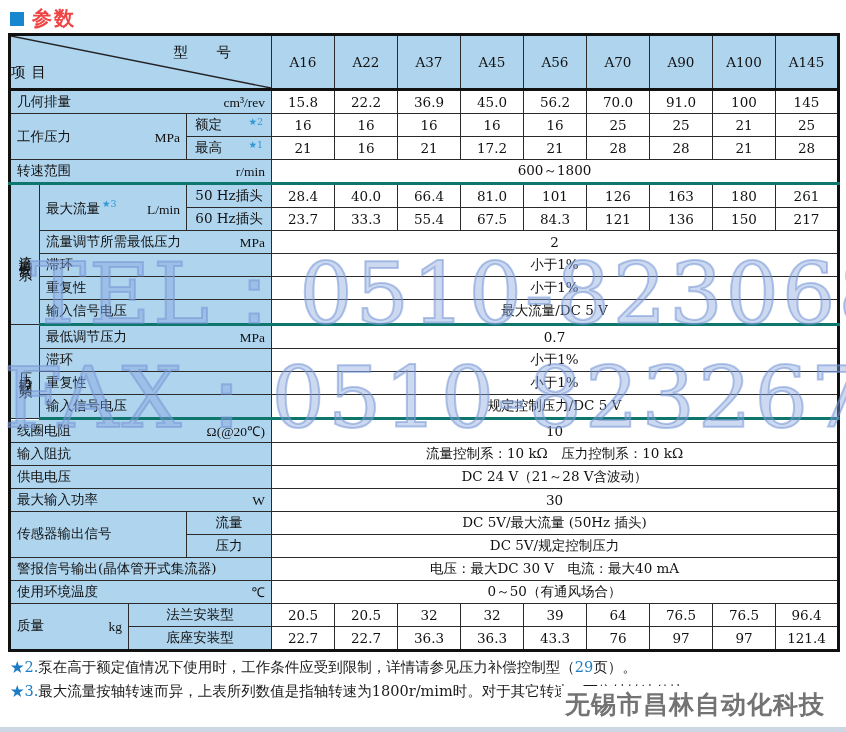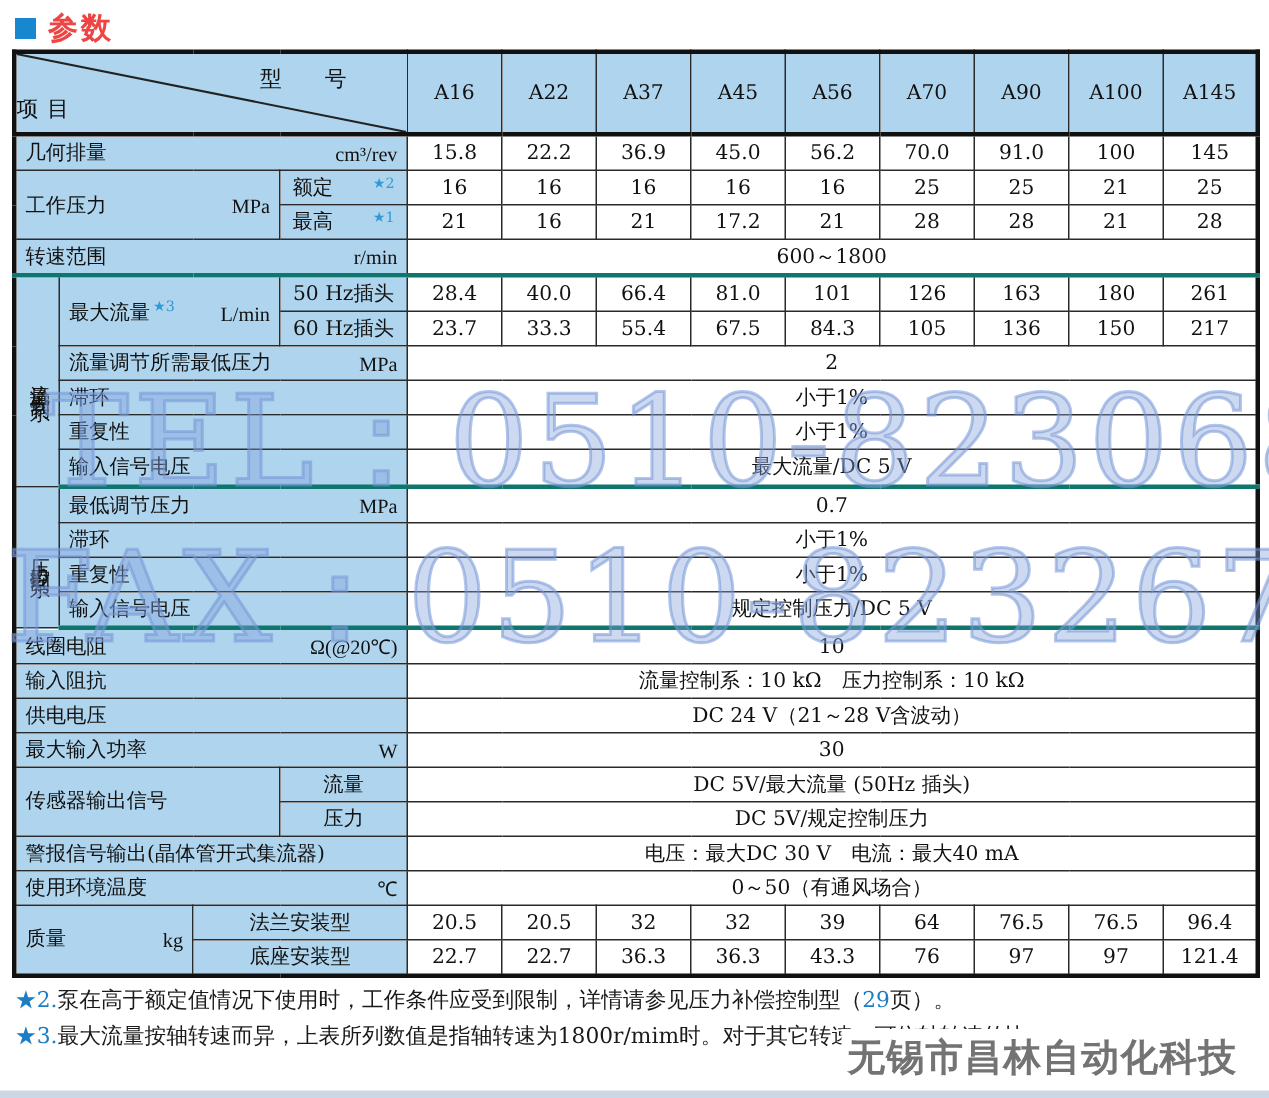--- a/index.html
+++ b/index.html
@@ -181,21 +181,21 @@
           <td class="D">180</td>
           <td class="D">261</td>
         </tr>
         <tr>
           <td class="S">60 Hz插头</td>
           <td class="D">23.7</td>
           <td class="D">33.3</td>
           <td class="D">55.4</td>
           <td class="D">67.5</td>
           <td class="D">84.3</td>
-          <td class="D">105</td>
+          <td class="D">121</td>
           <td class="D">136</td>
           <td class="D">150</td>
           <td class="D">217</td>
         </tr>
         <tr>
           <td colspan="3" class="L">
             <span class="lblwrap">
               <span><span>流量调节所需最低压力</span></span>
               <span class="unit">MPa</span>
             </span>

